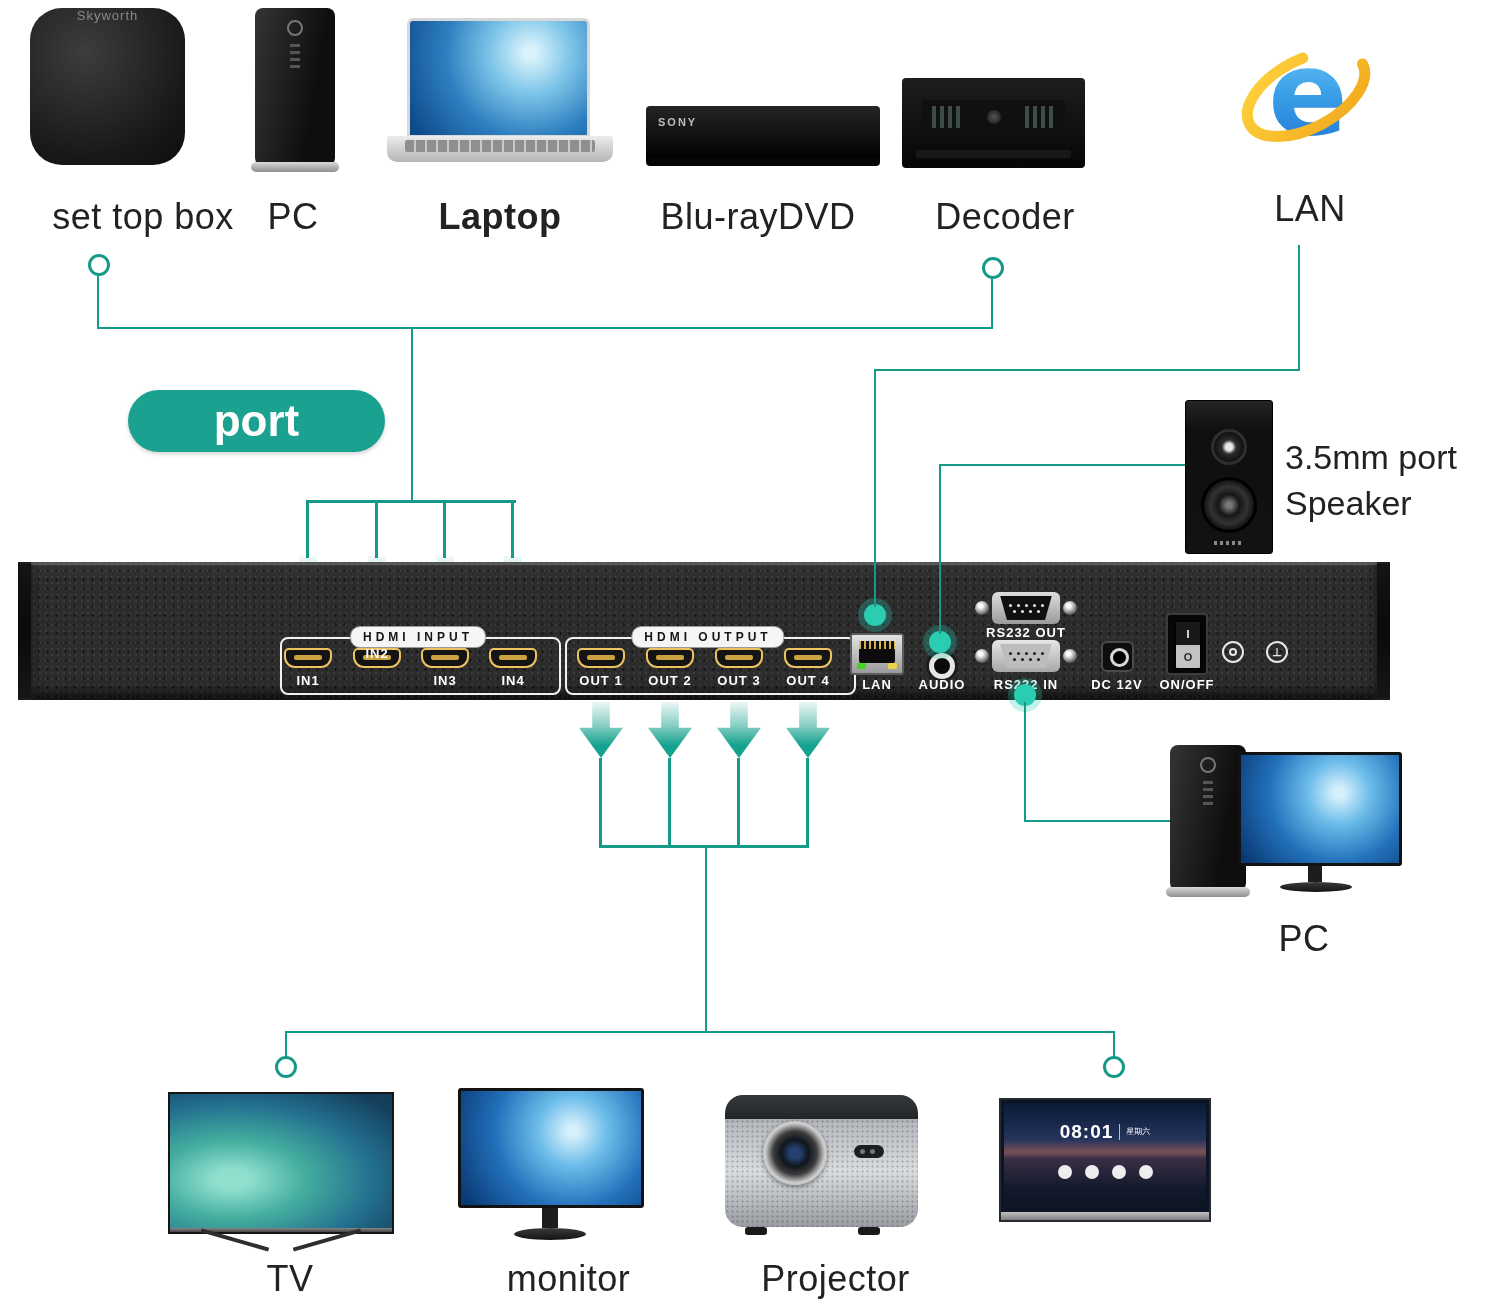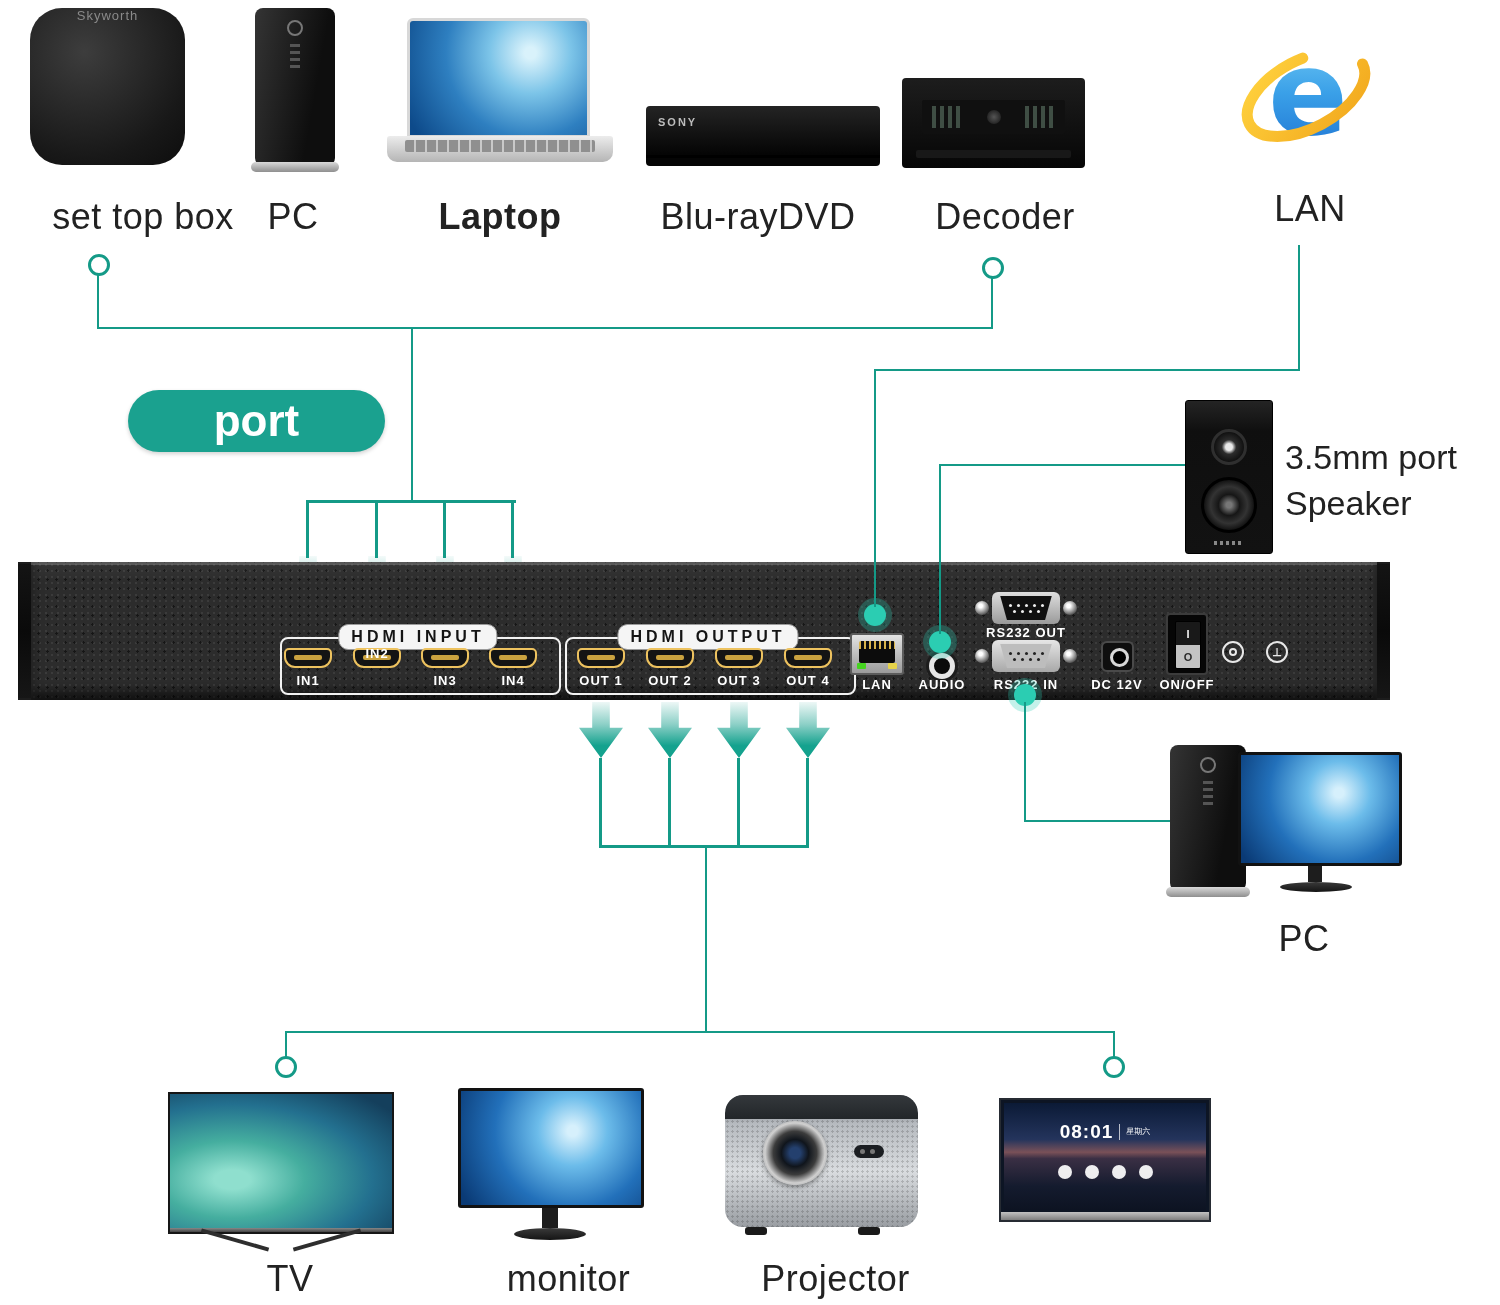--- a/index.html
+++ b/index.html
@@ -22,21 +22,21 @@
   
   .panel{position:absolute;left:18px;top:562px;width:1372px;height:138px;background:#1c1c1c;}
   .panel-face{position:absolute;left:13px;top:0;right:13px;bottom:0;background-color:#2c2c2c;
     background-image:radial-gradient(rgba(255,255,255,0.07) 1px, transparent 1.4px),
                      radial-gradient(rgba(0,0,0,0.5) 1px, transparent 1.4px);
     background-size:6px 6px,9px 9px;background-position:0 0,3px 4px;
     box-shadow:inset 0 3px 0 rgba(255,255,255,0.18), inset 0 10px 14px rgba(255,255,255,0.05), inset 0 -8px 12px rgba(0,0,0,0.65);}
   .panel-ear{position:absolute;top:2px;bottom:2px;width:13px;background:linear-gradient(180deg,#141414,#0a0a0a 50%,#161616);}
   .group-box{position:absolute;border:2px solid #f2f2f2;border-radius:8px;}
   .group-pill{position:absolute;transform:translate(-50%,-50%);background:#f5f5f5;color:#141414;
-    font-size:16px;font-weight:bold;letter-spacing:4px;padding:3px 12px;border-radius:10px;white-space:nowrap;border:1px solid #9a9a9a;}
+    font-size:12px;font-weight:bold;letter-spacing:4px;padding:3px 12px;border-radius:10px;white-space:nowrap;border:1px solid #9a9a9a;}
   .hdmi{position:absolute;width:48px;height:20px;border:2px solid #edc25f;border-radius:5px 5px 11px 11px;background:#141414;box-sizing:border-box;}
   .hdmi::after{content:'';position:absolute;left:8px;right:8px;top:5px;height:5px;background:#caa23f;border-radius:2px;}
   .port-label{position:absolute;color:#ffffff;font-weight:bold;font-size:13px;letter-spacing:1px;text-align:center;white-space:nowrap;}
   .rj45{position:absolute;left:850px;top:633px;width:54px;height:42px;background:linear-gradient(180deg,#e3e3e3,#9b9b9b);border:2px solid #5c5c5c;border-radius:3px;box-sizing:border-box;}
   .rj45 .hole{position:absolute;left:7px;top:6px;width:36px;height:22px;background:#0c0c0c;border-radius:2px;
     background-image:repeating-linear-gradient(90deg,#d8b24a 0 2px, transparent 2px 5px);background-size:100% 8px;background-repeat:no-repeat;}
   .led{position:absolute;bottom:4px;width:9px;height:6px;border-radius:1px;}
   .audio-jack{position:absolute;left:929px;top:653px;width:26px;height:26px;border-radius:50%;background:#0a0a0a;border:5px solid #e6e6e6;box-sizing:border-box;box-shadow:0 0 0 3px #1d1d1d;}
   .db9{position:absolute;width:102px;height:32px;display:flex;align-items:center;}
   .db9 .screw{width:14px;height:14px;border-radius:50%;background:radial-gradient(circle at 40% 35%,#ffffff 15%,#8a8a8a 55%,#222 90%);flex:0 0 auto;}

